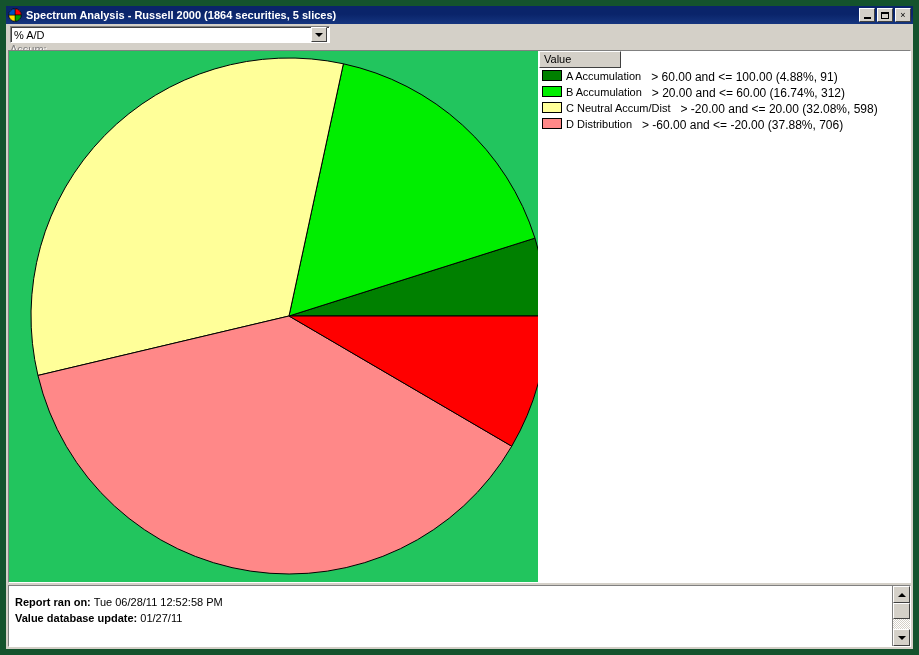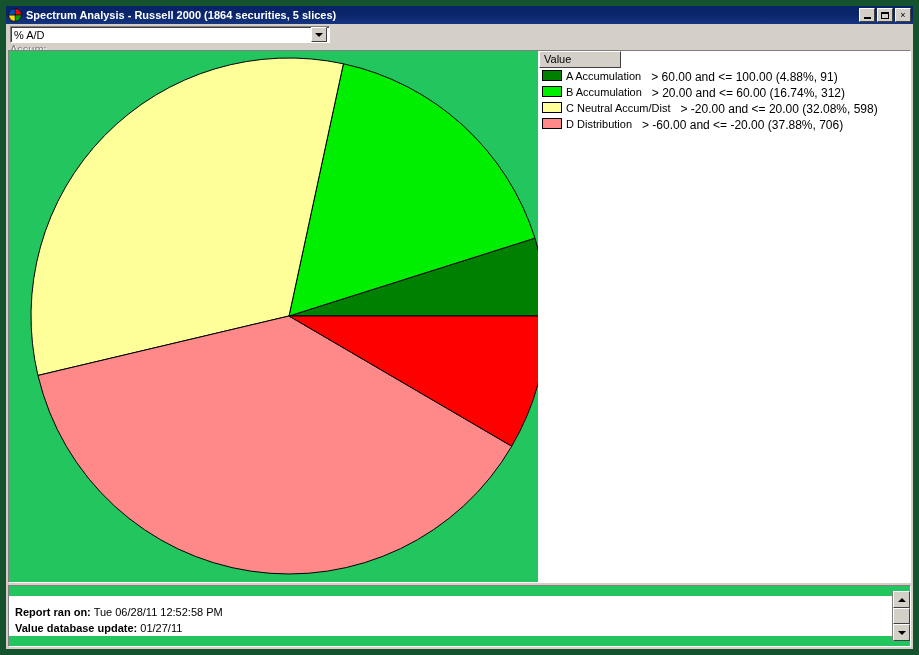--- a/index.html
+++ b/index.html
@@ -293,21 +293,20 @@
   }
   .lg-label { font-size: 11px; }
   .lg-desc  { font-size: 12px; margin-left: 10px; }
 
   
   .footer-area {
     height: 62px;
     flex: 0 0 62px;
     margin-top: 2px;
     display: flex;
-    align-items: center;
   }
   .footer-text {
     flex: 1 1 auto;
     padding: 8px 0 0 6px;
     background: #ffffff;
     font-size: 11px;
     line-height: 16px;
   }
   .ft-label { font-weight: bold; }
   .vscroll {

